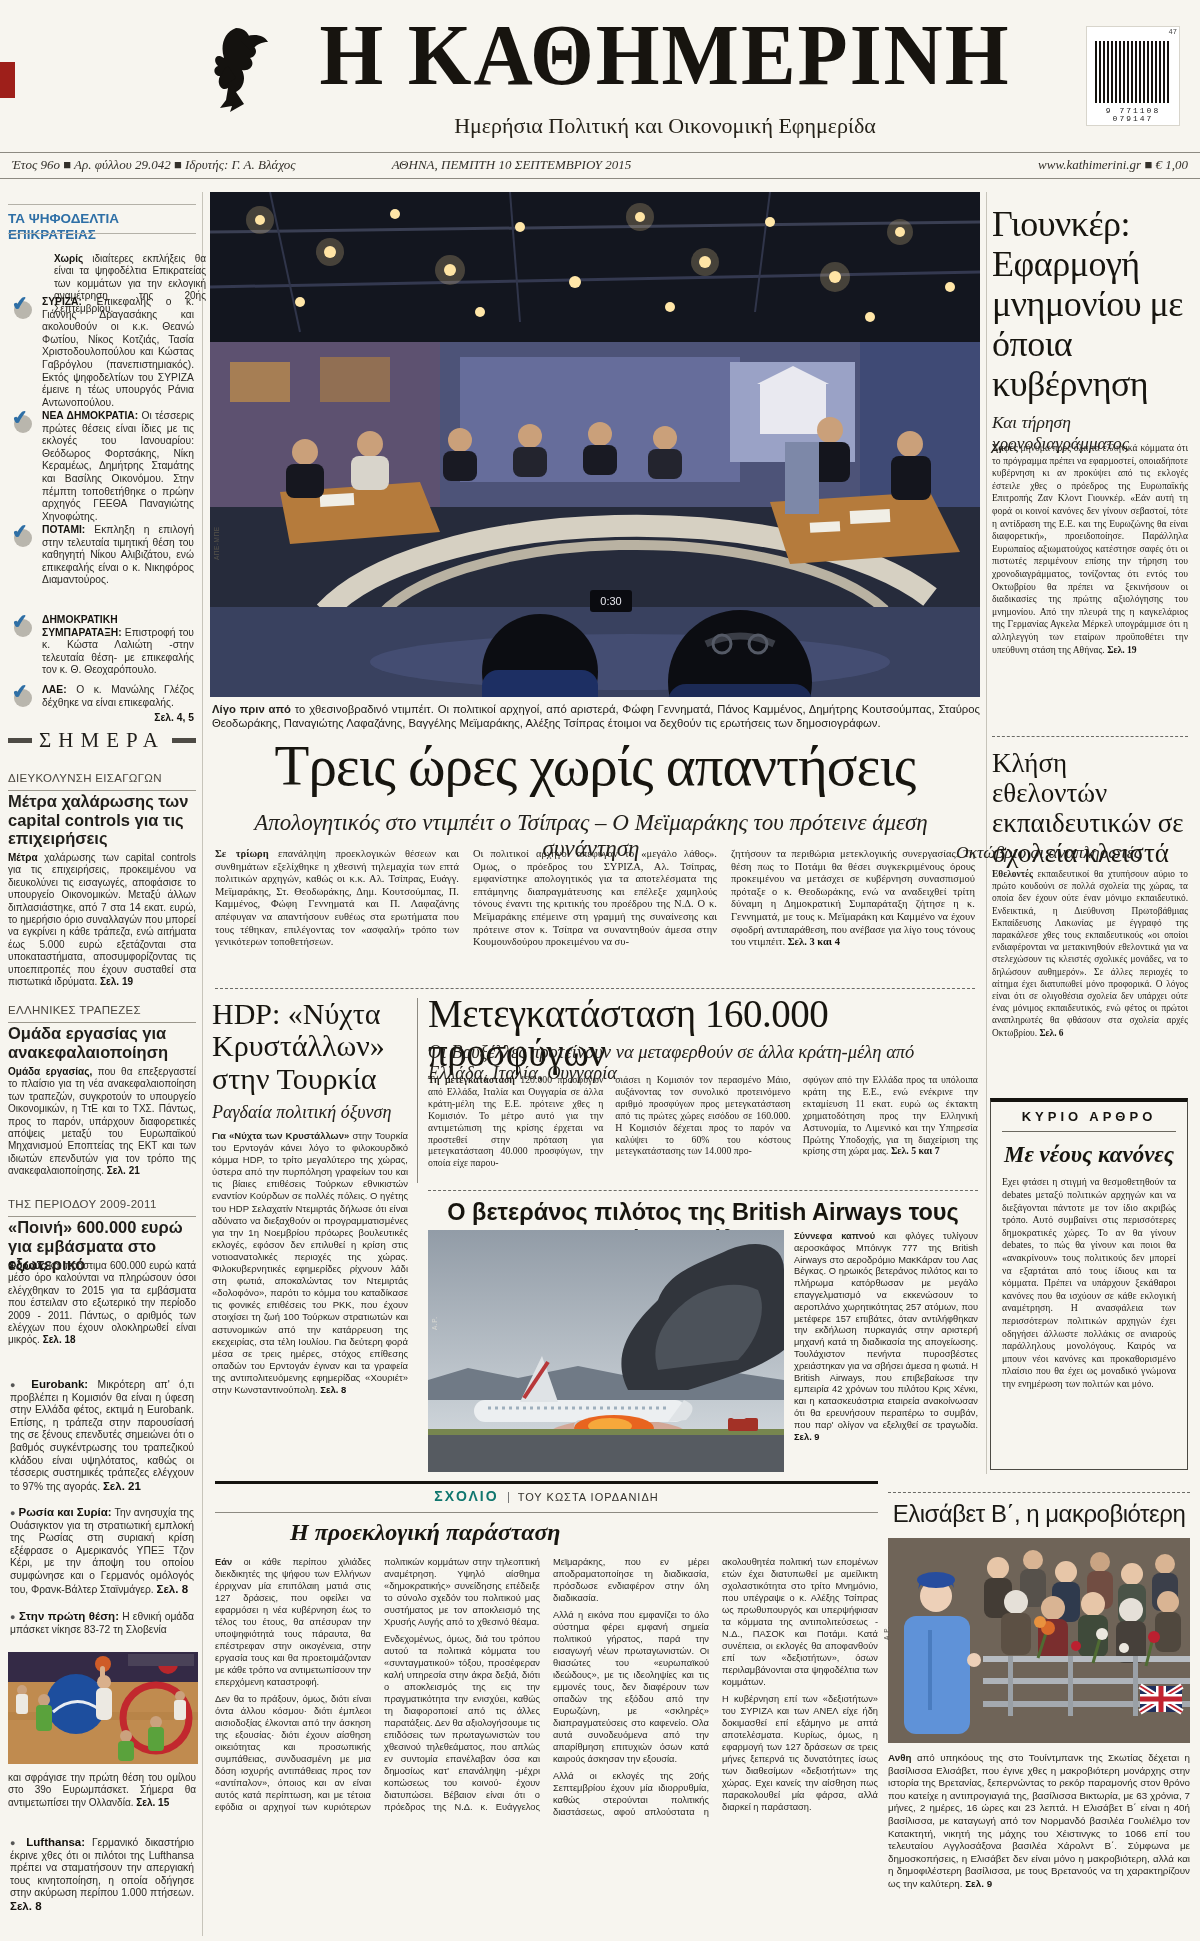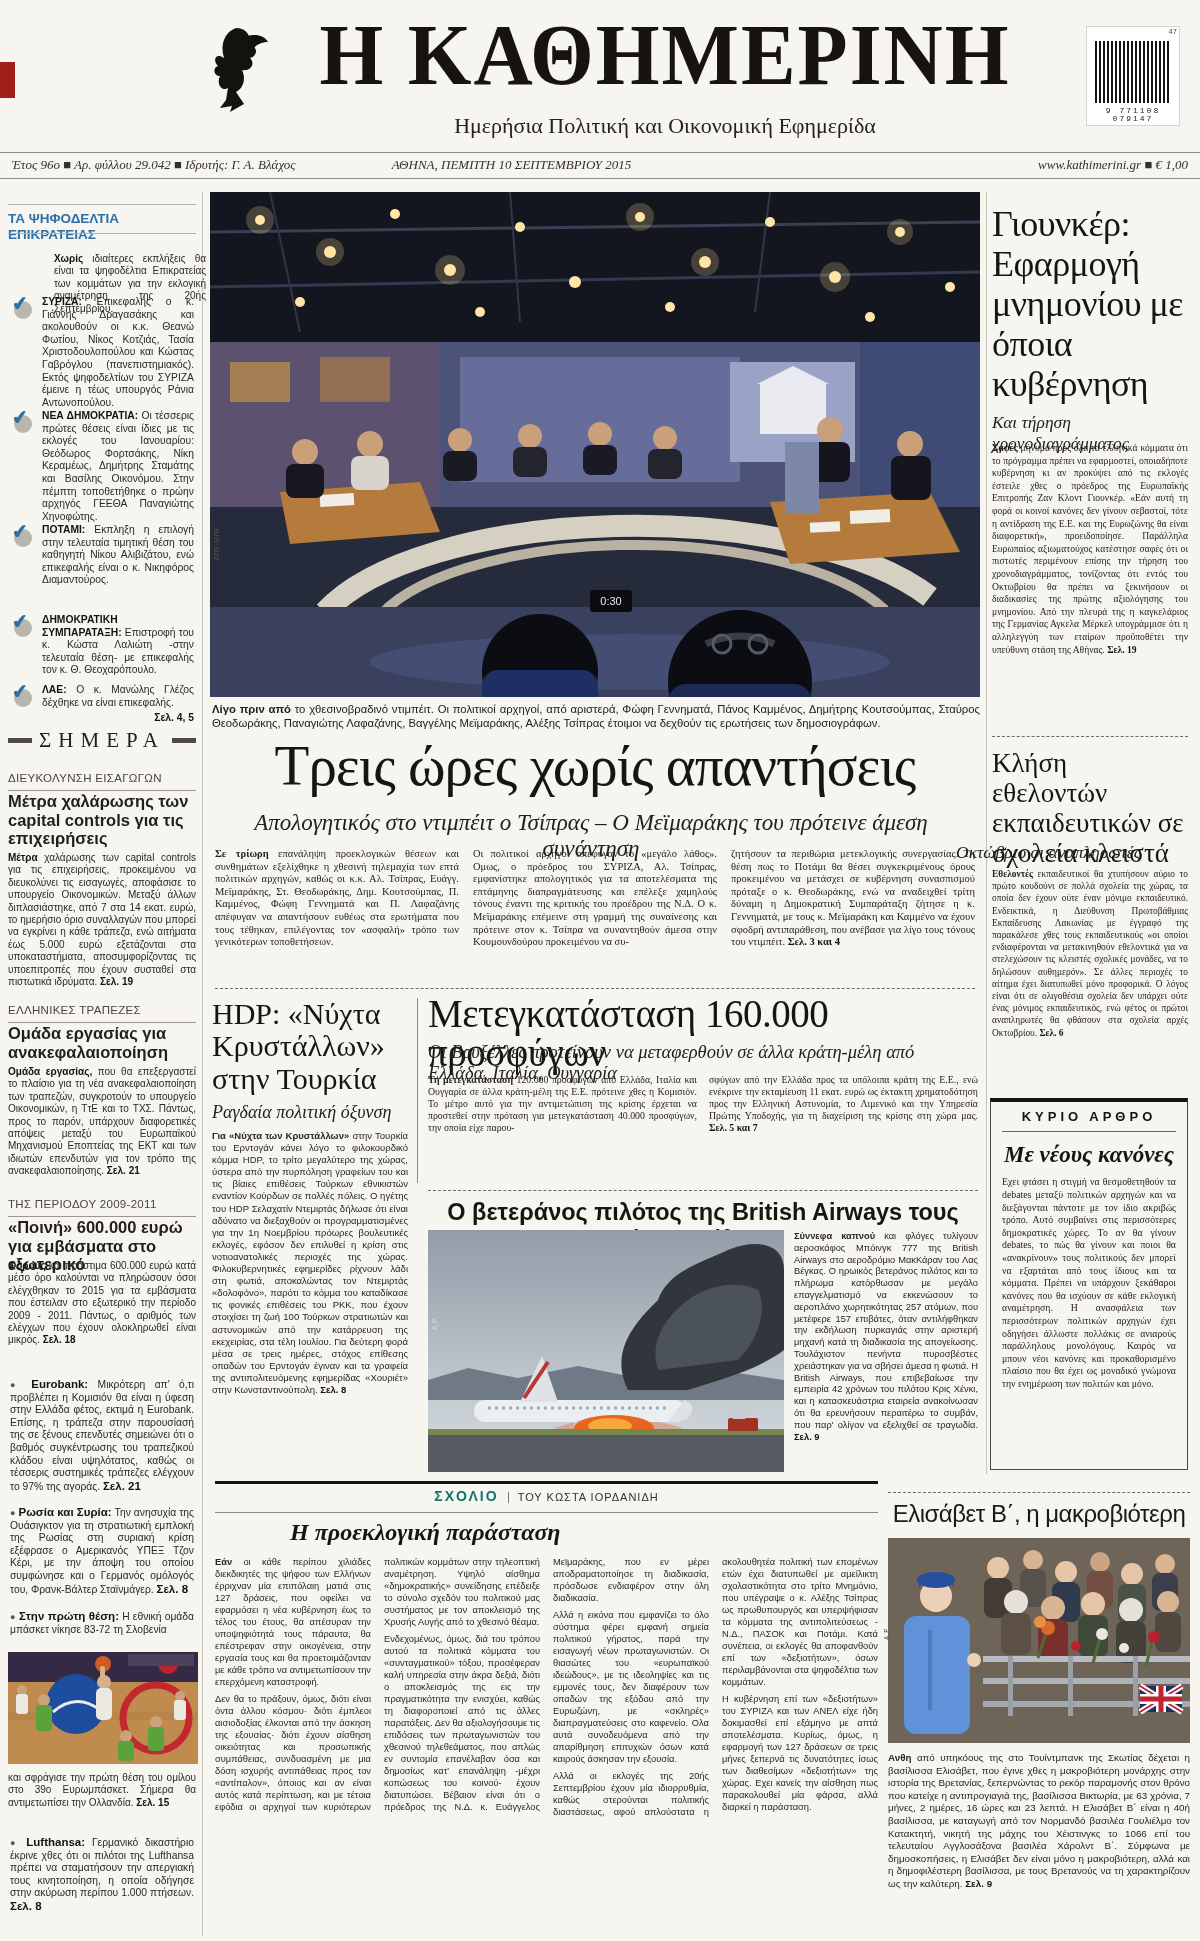--- a/index.html
+++ b/index.html
@@ -274,20 +274,21 @@
 
 <h2 class="abs serif" style="left:212px;top:998px;width:198px;margin:0;font-weight:normal;font-size:30px;line-height:1.08;color:#17150f;">HDP: «Νύχτα Κρυστάλλων» στην Τουρκία</h2>
 <div class="abs ital-sub" style="left:212px;top:1102px;width:198px;font-size:18px;">Ραγδαία πολιτική όξυνση</div>
 <p class="abs body-sans" style="left:212px;top:1130px;width:196px;margin:0;font-size:9.5px;line-height:12.1px;"><b>Για «Νύχτα των Κρυστάλλων»</b> <span>στην Τουρκία του Ερντογάν κάνει λόγο το φιλοκουρδικό κόμμα HDP, το τρίτο μεγαλύτερο της χώρας, ύστερα από την πυρπόληση γραφείων του και τις βίαιες επιθέσεις Τούρκων εθνικιστών εναντίον Κούρδων σε πολλές πόλεις. Ο ηγέτης του HDP Σελαχατίν Ντεμιρτάς δήλωσε ότι είναι αδύνατο να διεξαχθούν οι προγραμματισμένες για την 1η Νοεμβρίου πρόωρες βουλευτικές εκλογές, εφόσον δεν επιλυθεί η κρίση στις νοτιοανατολικές περιοχές της χώρας. Φιλοκυβερνητικές εφημερίδες ρίχνουν λάδι στη φωτιά, αποκαλώντας τον Ντεμιρτάς «δολοφόνο», παρότι το κόμμα του καταδίκασε τις φονικές επιθέσεις του ΡΚΚ, που έχουν στοιχίσει τη ζωή 100 Τούρκων στρατιωτών και αστυνομικών από την κατάρρευση της εκεχειρίας, στα τέλη Ιουλίου. Για δεύτερη φορά μέσα σε τρεις ημέρες, στόχος επίθεσης οπαδών του Ερντογάν έγιναν και τα γραφεία της αντιπολιτευόμενης εφημερίδας «Χουριέτ» στην Κωνσταντινούπολη.</span> <b class="pref">Σελ. 8</b></p>
 <div class="vline" style="left:417px;top:998px;height:185px;background:#8d8a82;"></div>
 
 <h2 class="abs serif" style="left:428px;top:994px;width:550px;margin:0;font-weight:normal;font-size:39px;line-height:1;letter-spacing:-.5px;color:#17150f;">Μετεγκατάσταση 160.000 προσφύγων</h2>
 <div class="abs ital-sub" style="left:428px;top:1042px;width:550px;font-size:18.5px;">Οι Βρυξέλλες προτείνουν να μεταφερθούν σε άλλα κράτη-μέλη από Ελλάδα, Ιταλία, Ουγγαρία</div>
 <div class="abs" style="left:428px;top:1074px;width:550px;display:flex;gap:12px;">
   <p class="body-serif" style="flex:1;margin:0;font-size:9.8px;line-height:11.9px;"><b>Τη μετεγκατάσταση</b> <span>120.000 προσφύγων από Ελλάδα, Ιταλία και Ουγγαρία σε άλλα κράτη-μέλη της Ε.Ε. πρότεινε χθες η Κομισιόν. Το μέτρο αυτό για την αντιμετώπιση της κρίσης έρχεται να προστεθεί στην πρόταση για μετεγκατάσταση 40.000 προσφύγων, την οποία είχε παρου-</span></p>
+  <p class="body-serif" style="flex:1;margin:0;font-size:9.8px;line-height:11.9px;">σιάσει η Κομισιόν τον περασμένο Μάιο, αυξάνοντας τον συνολικό προτεινόμενο αριθμό προσφύγων προς μετεγκατάσταση από τις πρώτες χώρες εισόδου σε 160.000. Η Κομισιόν δέχεται προς το παρόν να καλύψει το 60% του κόστους μετεγκατάστασης των 14.000 προ-</p>
   <p class="body-serif" style="flex:1;margin:0;font-size:9.8px;line-height:11.9px;"><span>σφύγων από την Ελλάδα προς τα υπόλοιπα κράτη της Ε.Ε., ενώ ενέκρινε την εκταμίευση 11 εκατ. ευρώ ως έκτακτη χρηματοδότηση προς την Ελληνική Αστυνομία, το Λιμενικό και την Υπηρεσία Πρώτης Υποδοχής, για τη διαχείριση της κρίσης στη χώρα μας.</span> <b class="pref">Σελ. 5 και 7</b></p>
 </div>
 
 <div class="dashed" style="top:1190px;left:428px;width:550px;"></div>
 
 <h2 class="abs sans" style="left:428px;top:1199px;width:550px;margin:0;font-weight:600;font-size:23.5px;text-align:center;color:#17150f;">Ο βετεράνος πιλότος της British Airways τους έσωσε όλους</h2>
 
 <svg class="abs" style="left:428px;top:1230px;" width="356" height="242" viewBox="0 0 356 242">
   <defs>
     <linearGradient id="sky" x1="0" y1="0" x2="0" y2="1">

